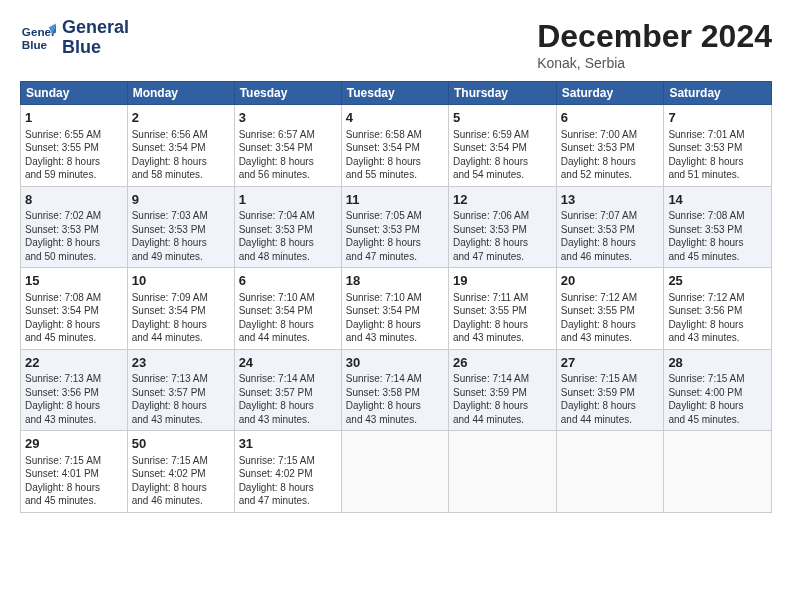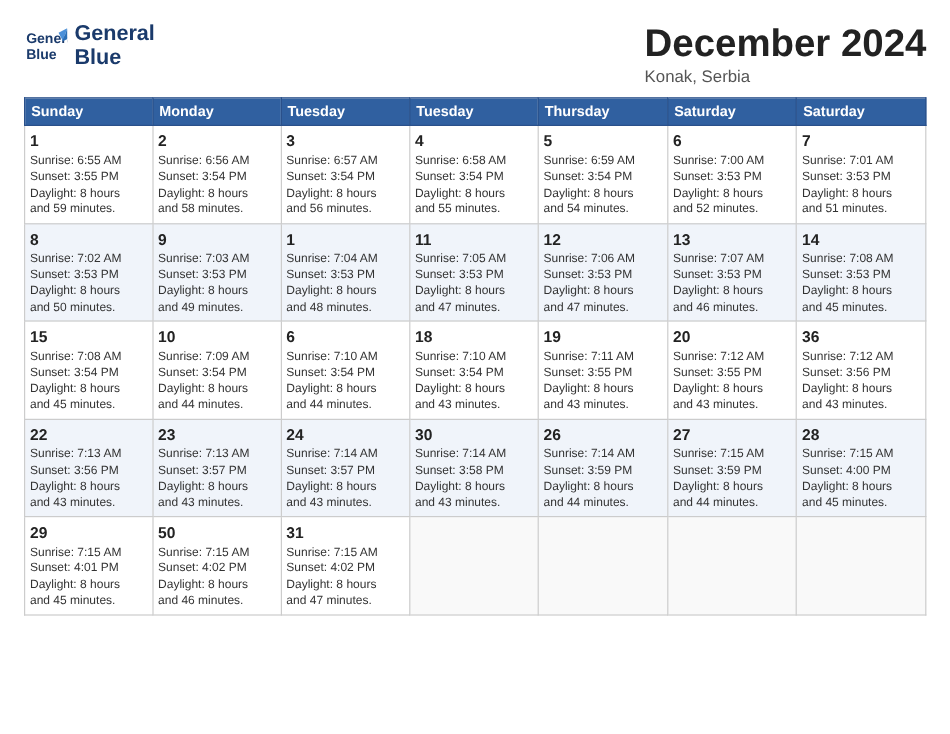--- a/index.html
+++ b/index.html
@@ -151,21 +151,21 @@
           <td><span class="day-num">13</span><span class="day-info">Sunrise: 7:07 AM<br>Sunset: 3:53 PM<br>Daylight: 8 hours<br>and 46 minutes.</span></td>
           <td><span class="day-num">14</span><span class="day-info">Sunrise: 7:08 AM<br>Sunset: 3:53 PM<br>Daylight: 8 hours<br>and 45 minutes.</span></td>
         </tr>
         <tr>
           <td><span class="day-num">15</span><span class="day-info">Sunrise: 7:08 AM<br>Sunset: 3:54 PM<br>Daylight: 8 hours<br>and 45 minutes.</span></td>
           <td><span class="day-num">10</span><span class="day-info">Sunrise: 7:09 AM<br>Sunset: 3:54 PM<br>Daylight: 8 hours<br>and 44 minutes.</span></td>
           <td><span class="day-num">6</span><span class="day-info">Sunrise: 7:10 AM<br>Sunset: 3:54 PM<br>Daylight: 8 hours<br>and 44 minutes.</span></td>
           <td><span class="day-num">18</span><span class="day-info">Sunrise: 7:10 AM<br>Sunset: 3:54 PM<br>Daylight: 8 hours<br>and 43 minutes.</span></td>
           <td><span class="day-num">19</span><span class="day-info">Sunrise: 7:11 AM<br>Sunset: 3:55 PM<br>Daylight: 8 hours<br>and 43 minutes.</span></td>
           <td><span class="day-num">20</span><span class="day-info">Sunrise: 7:12 AM<br>Sunset: 3:55 PM<br>Daylight: 8 hours<br>and 43 minutes.</span></td>
-          <td><span class="day-num">36</span><span class="day-info">Sunrise: 7:12 AM<br>Sunset: 3:56 PM<br>Daylight: 8 hours<br>and 43 minutes.</span></td>
+          <td><span class="day-num">25</span><span class="day-info">Sunrise: 7:12 AM<br>Sunset: 3:56 PM<br>Daylight: 8 hours<br>and 43 minutes.</span></td>
         </tr>
         <tr>
           <td><span class="day-num">22</span><span class="day-info">Sunrise: 7:13 AM<br>Sunset: 3:56 PM<br>Daylight: 8 hours<br>and 43 minutes.</span></td>
           <td><span class="day-num">23</span><span class="day-info">Sunrise: 7:13 AM<br>Sunset: 3:57 PM<br>Daylight: 8 hours<br>and 43 minutes.</span></td>
           <td><span class="day-num">24</span><span class="day-info">Sunrise: 7:14 AM<br>Sunset: 3:57 PM<br>Daylight: 8 hours<br>and 43 minutes.</span></td>
           <td><span class="day-num">30</span><span class="day-info">Sunrise: 7:14 AM<br>Sunset: 3:58 PM<br>Daylight: 8 hours<br>and 43 minutes.</span></td>
           <td><span class="day-num">26</span><span class="day-info">Sunrise: 7:14 AM<br>Sunset: 3:59 PM<br>Daylight: 8 hours<br>and 44 minutes.</span></td>
           <td><span class="day-num">27</span><span class="day-info">Sunrise: 7:15 AM<br>Sunset: 3:59 PM<br>Daylight: 8 hours<br>and 44 minutes.</span></td>
           <td><span class="day-num">28</span><span class="day-info">Sunrise: 7:15 AM<br>Sunset: 4:00 PM<br>Daylight: 8 hours<br>and 45 minutes.</span></td>
         </tr>

